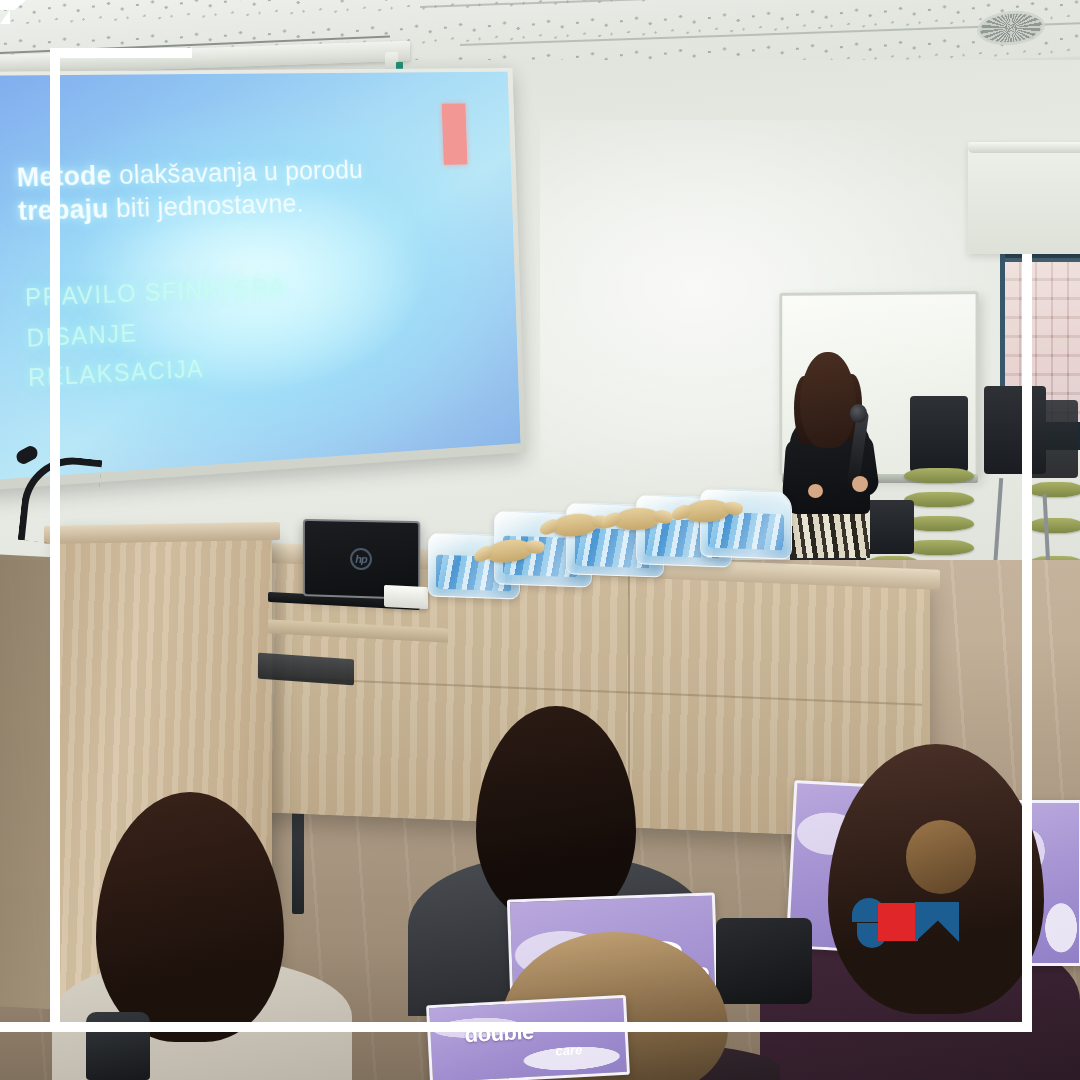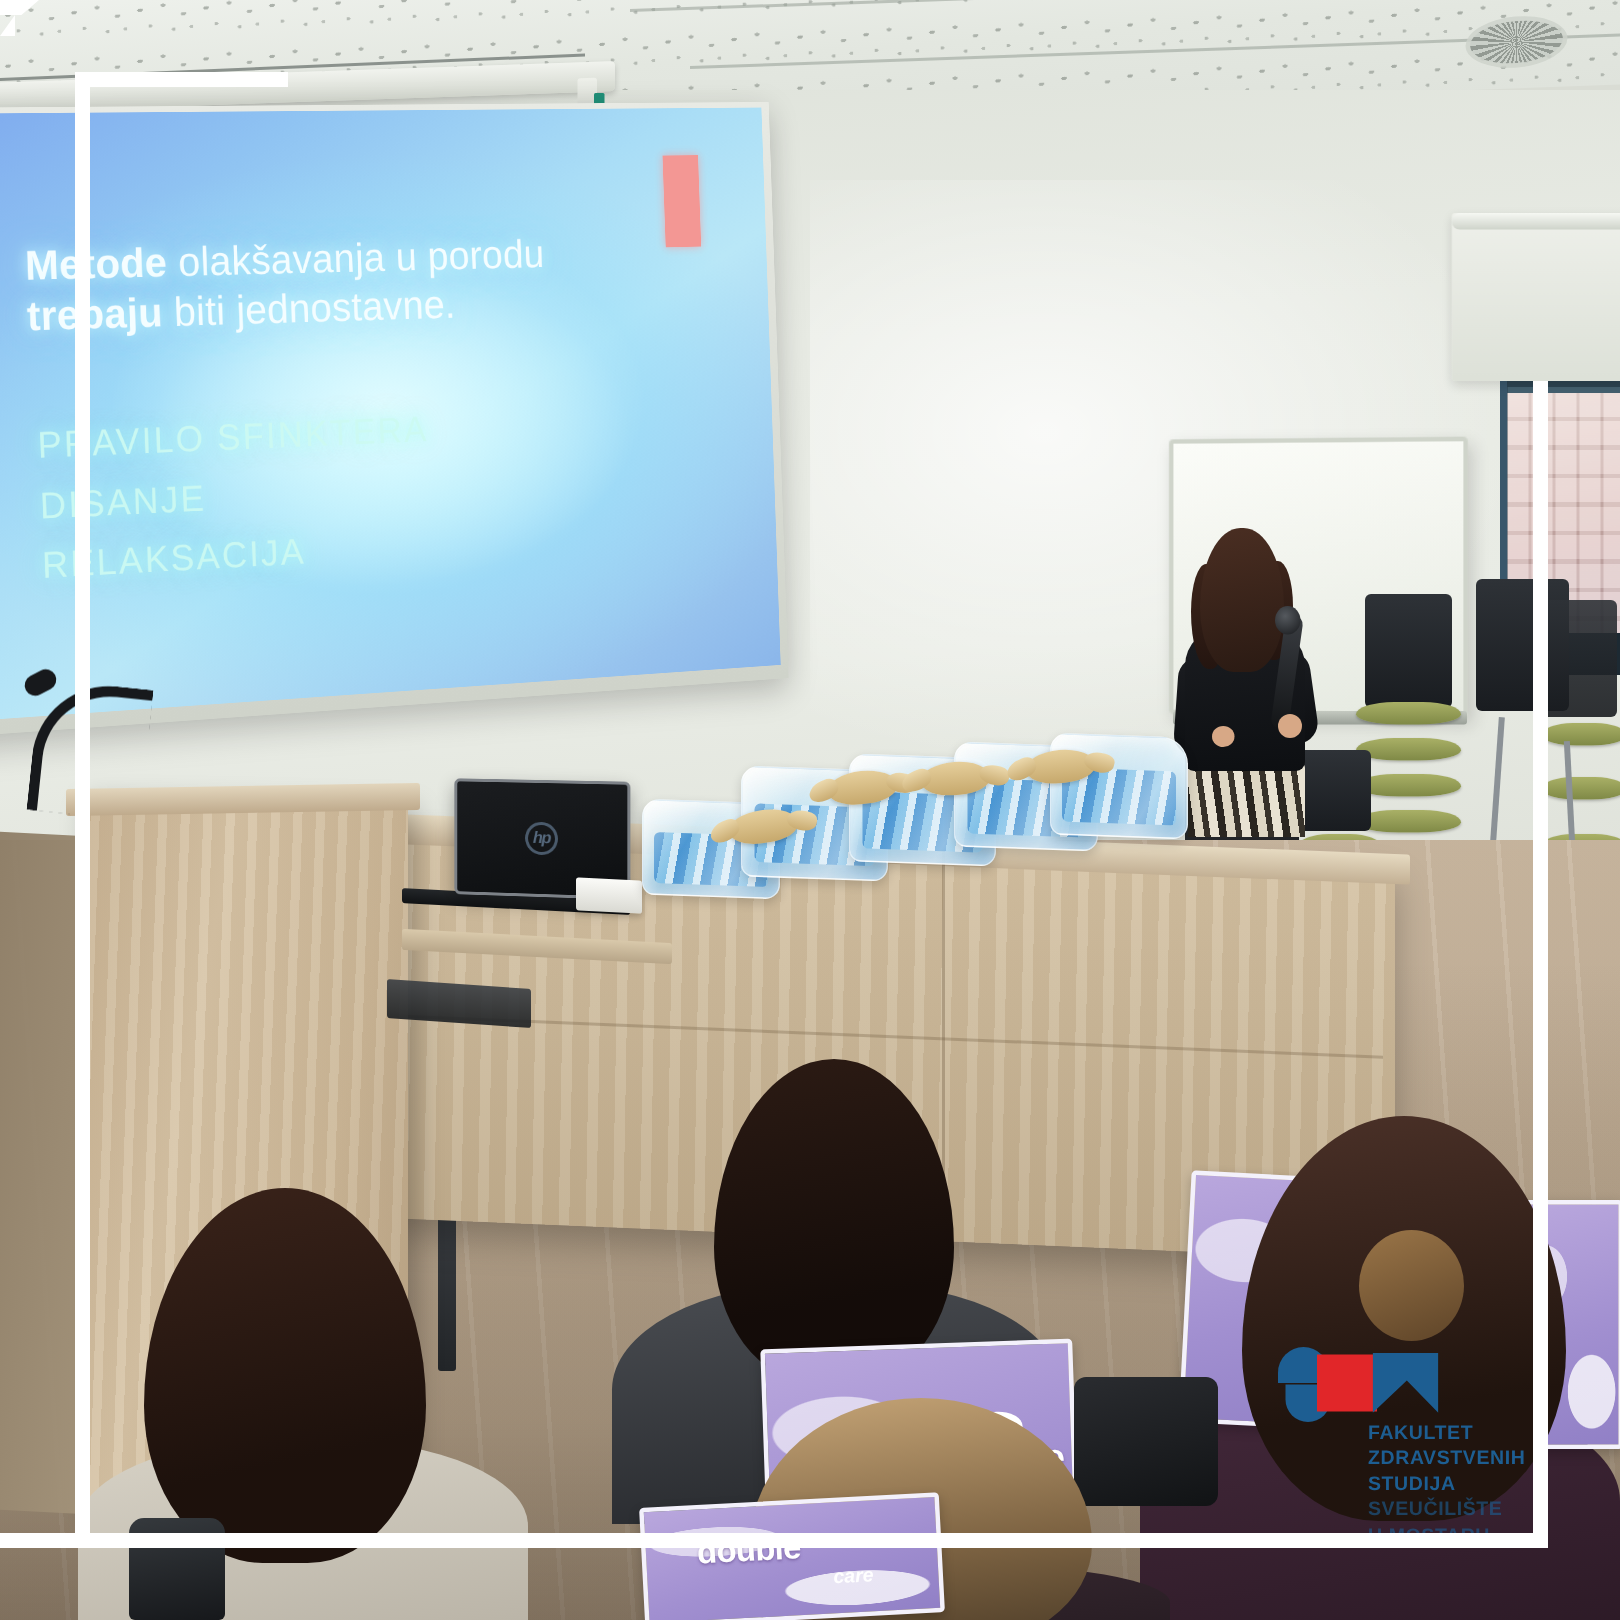--- a/index.html
+++ b/index.html
@@ -642,27 +642,20 @@
 
   <div class="logo">
     <div class="logo-mark">
       <div class="lm-s">
         <div class="lm-s-top"></div>
         <div class="lm-s-bot"></div>
       </div>
       <div class="lm-red"></div>
       <div class="lm-m"></div>
     </div>
-    <div class="logo-text">
-      <div>FAKULTET</div>
-      <div>ZDRAVSTVENIH</div>
-      <div>STUDIJA</div>
-      <div class="dim">SVEUČILIŠTE</div>
-      <div class="dim">U MOSTARU</div>
-    </div>
   </div>
 
   <div class="frame">
     <div class="fr-bar fr-top"></div>
     <div class="fr-top-notch"></div>
     <div class="fr-bar fr-left"></div>
     <div class="fr-bar fr-bottom"></div>
     <div class="fr-bar fr-right"></div>
     <div class="fr-right-tip"></div>
   </div>

